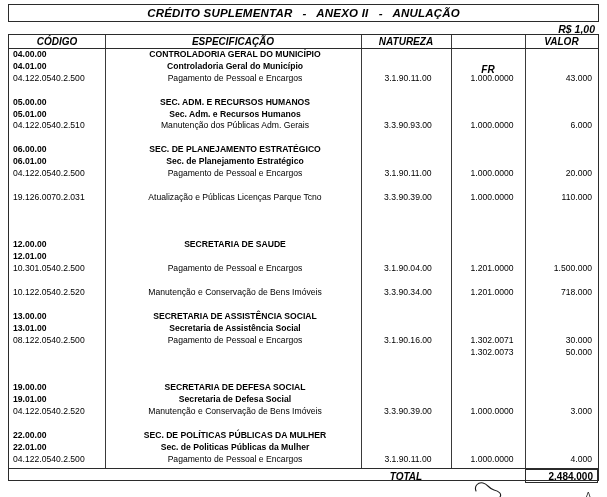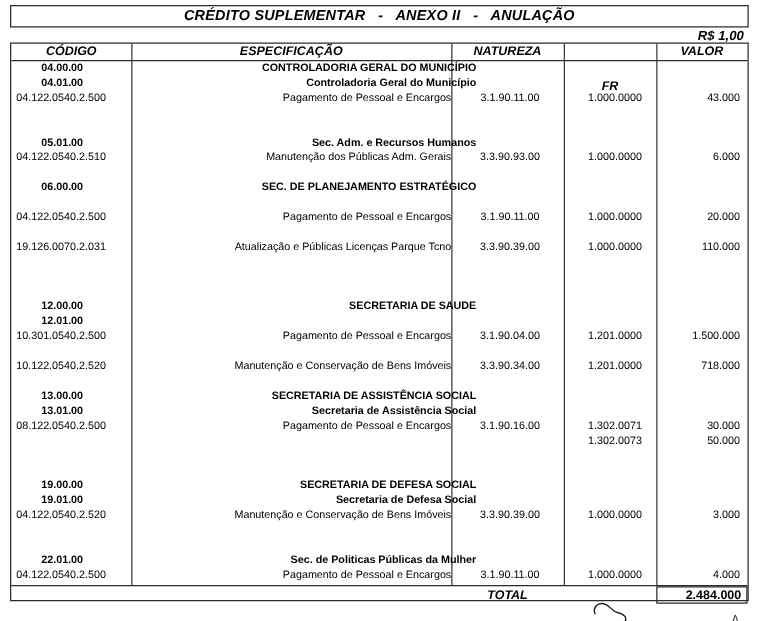--- a/index.html
+++ b/index.html
@@ -113,26 +113,26 @@
   .cell {
     position: absolute;
     top: 0;
     height: 11px;
     line-height: 11px;
     font-size: 8.6px;
     white-space: nowrap;
     overflow: visible;
   }
   .c-codigo  { left: 4px;  width: 92px;  text-align: left; }
-  .c-espec   { left: 100px; width: 252px; text-align: right; }
+  .c-espec   { left: 100px; width: 252px; text-align: center; }
   .c-nat     { left: 356px; width: 86px;  text-align: center; }
   .c-fr      { left: 446px; width: 74px;  text-align: center; }
   .c-valor   { left: 520px; width: 63px;  text-align: right; }
 
-  .bold { font-weight: bold; margin-left: 20px; }
+  .bold { font-weight: bold; }
   .upper-bold { font-weight: bold; }
 
   
   .total-sep {
     position: absolute;
     left: 0;
     width: 100%;
     border-top: 1px solid #2b2b2b;
   }
   .total-label {
@@ -206,35 +206,43 @@
           <div class="cell c-espec bold">Controladoria Geral do Município</div>
         </div>
         <div class="row" style="top: 23.8px;">
           <div class="cell c-codigo">04.122.0540.2.500</div>
           <div class="cell c-espec">Pagamento de Pessoal e Encargos</div>
           <div class="cell c-nat">3.1.90.11.00</div>
           <div class="cell c-fr">1.000.0000</div>
           <div class="cell c-valor">43.000</div>
         </div>
         <div class="row" style="top: 35.7px;"></div>
+        <div class="row" style="top: 47.6px;">
+          <div class="cell c-codigo bold upper-bold">05.00.00</div>
+          <div class="cell c-espec bold upper-bold">SEC. ADM. E RECURSOS HUMANOS</div>
+        </div>
         <div class="row" style="top: 59.5px;">
           <div class="cell c-codigo bold">05.01.00</div>
           <div class="cell c-espec bold">Sec. Adm. e Recursos Humanos</div>
         </div>
         <div class="row" style="top: 71.4px;">
           <div class="cell c-codigo">04.122.0540.2.510</div>
           <div class="cell c-espec">Manutenção dos Públicas Adm. Gerais</div>
           <div class="cell c-nat">3.3.90.93.00</div>
           <div class="cell c-fr">1.000.0000</div>
           <div class="cell c-valor">6.000</div>
         </div>
         <div class="row" style="top: 83.3px;"></div>
         <div class="row" style="top: 95.2px;">
           <div class="cell c-codigo bold upper-bold">06.00.00</div>
           <div class="cell c-espec bold upper-bold">SEC. DE PLANEJAMENTO ESTRATÉGICO</div>
+        </div>
+        <div class="row" style="top: 107.1px;">
+          <div class="cell c-codigo bold">06.01.00</div>
+          <div class="cell c-espec bold">Sec. de Planejamento Estratégico</div>
         </div>
         <div class="row" style="top: 119px;">
           <div class="cell c-codigo">04.122.0540.2.500</div>
           <div class="cell c-espec">Pagamento de Pessoal e Encargos</div>
           <div class="cell c-nat">3.1.90.11.00</div>
           <div class="cell c-fr">1.000.0000</div>
           <div class="cell c-valor">20.000</div>
         </div>
         <div class="row" style="top: 130.9px;"></div>
         <div class="row" style="top: 142.8px;">
@@ -300,20 +308,24 @@
           <div class="cell c-espec bold">Secretaria de Defesa Social</div>
         </div>
         <div class="row" style="top: 357px;">
           <div class="cell c-codigo">04.122.0540.2.520</div>
           <div class="cell c-espec">Manutenção e Conservação de Bens Imóveis</div>
           <div class="cell c-nat">3.3.90.39.00</div>
           <div class="cell c-fr">1.000.0000</div>
           <div class="cell c-valor">3.000</div>
         </div>
         <div class="row" style="top: 368.9px;"></div>
+        <div class="row" style="top: 380.8px;">
+          <div class="cell c-codigo bold upper-bold">22.00.00</div>
+          <div class="cell c-espec bold upper-bold">SEC. DE POLÍTICAS PÚBLICAS DA MULHER</div>
+        </div>
         <div class="row" style="top: 392.7px;">
           <div class="cell c-codigo bold">22.01.00</div>
           <div class="cell c-espec bold">Sec. de Politicas Públicas da Mulher</div>
         </div>
         <div class="row" style="top: 404.6px;">
           <div class="cell c-codigo">04.122.0540.2.500</div>
           <div class="cell c-espec">Pagamento de Pessoal e Encargos</div>
           <div class="cell c-nat">3.1.90.11.00</div>
           <div class="cell c-fr">1.000.0000</div>
           <div class="cell c-valor">4.000</div>

